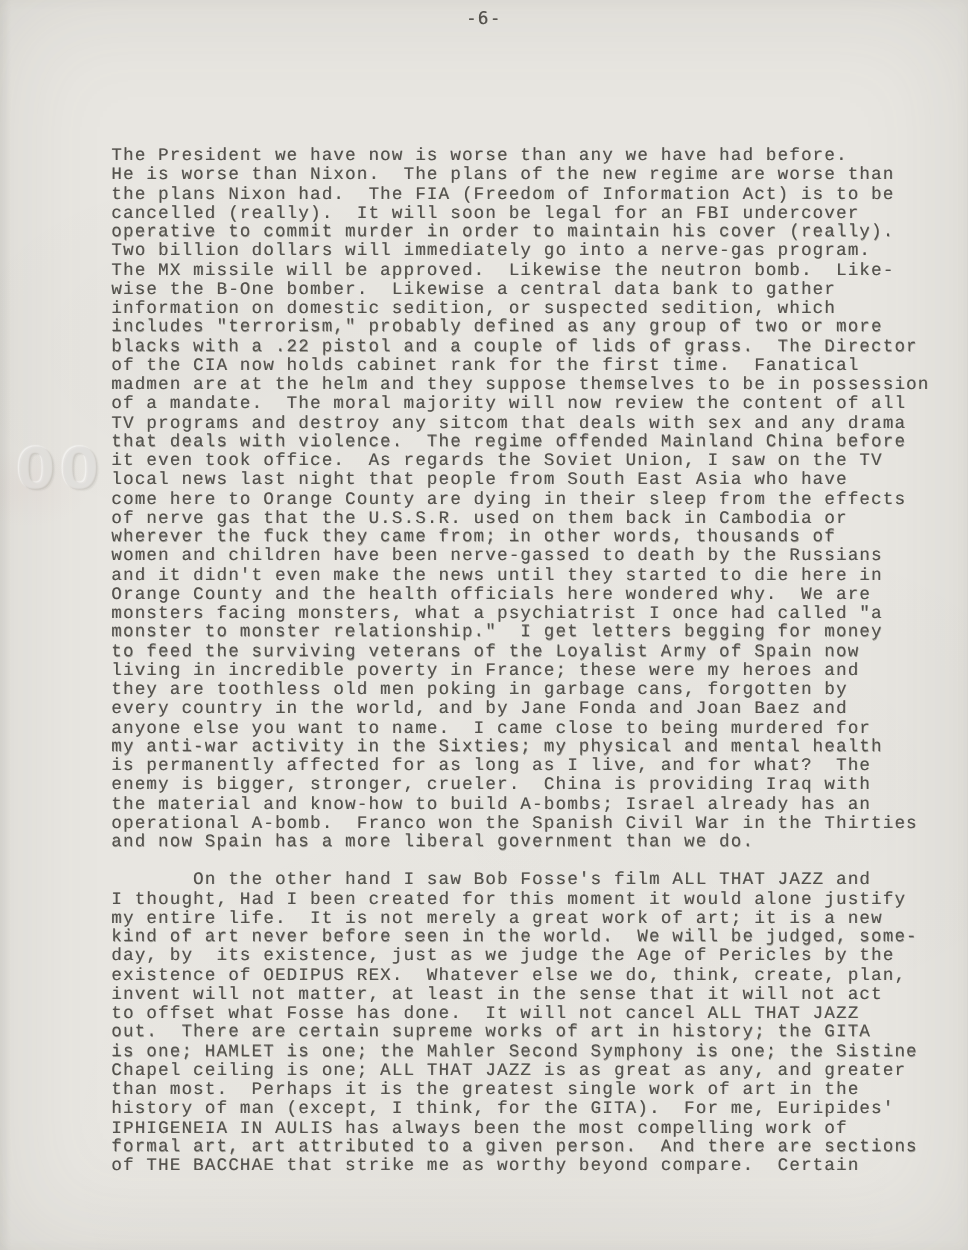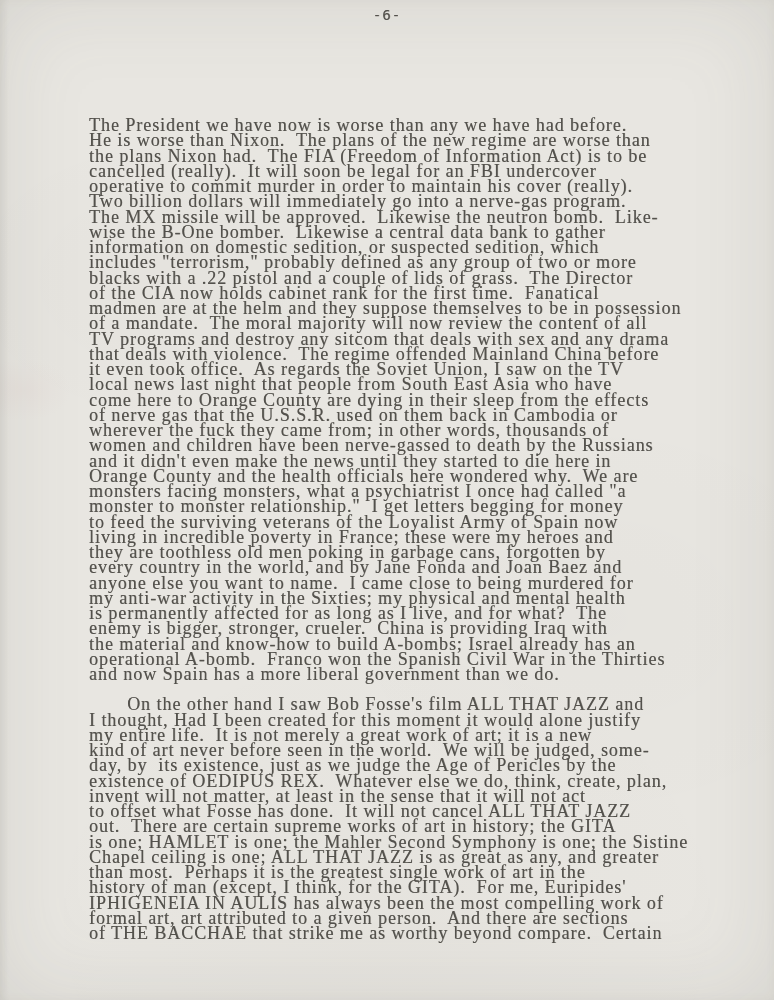--- a/index.html
+++ b/index.html
@@ -47,35 +47,36 @@
     user-select: none;
   }
   .typed-body {
     position: absolute;
     left: 89px;
     top: 118px;
     width: 675px;
   }
   .typed-body pre {
     margin: 0 0 15px 0;
-    font-family: Liberation Serif, serif;
-    font-size: 18px;
+    font-family: Liberation Mono, monospace;
+    font-size: 14px;
     line-height: 15.25px;
     letter-spacing: 0.95px;
     white-space: pre;
     color: var(--ink);
     text-shadow: 0.4px 0.3px 0.5px rgba(83,81,76,0.5);
   }
 </style>
 </head>
 <body>
 
 <div class="page">
   <div class="page-number">-6-</div>
 
+  <div class="watermark">00</div>
 
   <div class="typed-body">
     <pre>The President we have now is worse than any we have had before.
 He is worse than Nixon.  The plans of the new regime are worse than
 the plans Nixon had.  The FIA (Freedom of Information Act) is to be
 cancelled (really).  It will soon be legal for an FBI undercover
 operative to commit murder in order to maintain his cover (really).
 Two billion dollars will immediately go into a nerve-gas program.
 The MX missile will be approved.  Likewise the neutron bomb.  Like-
 wise the B-One bomber.  Likewise a central data bank to gather

